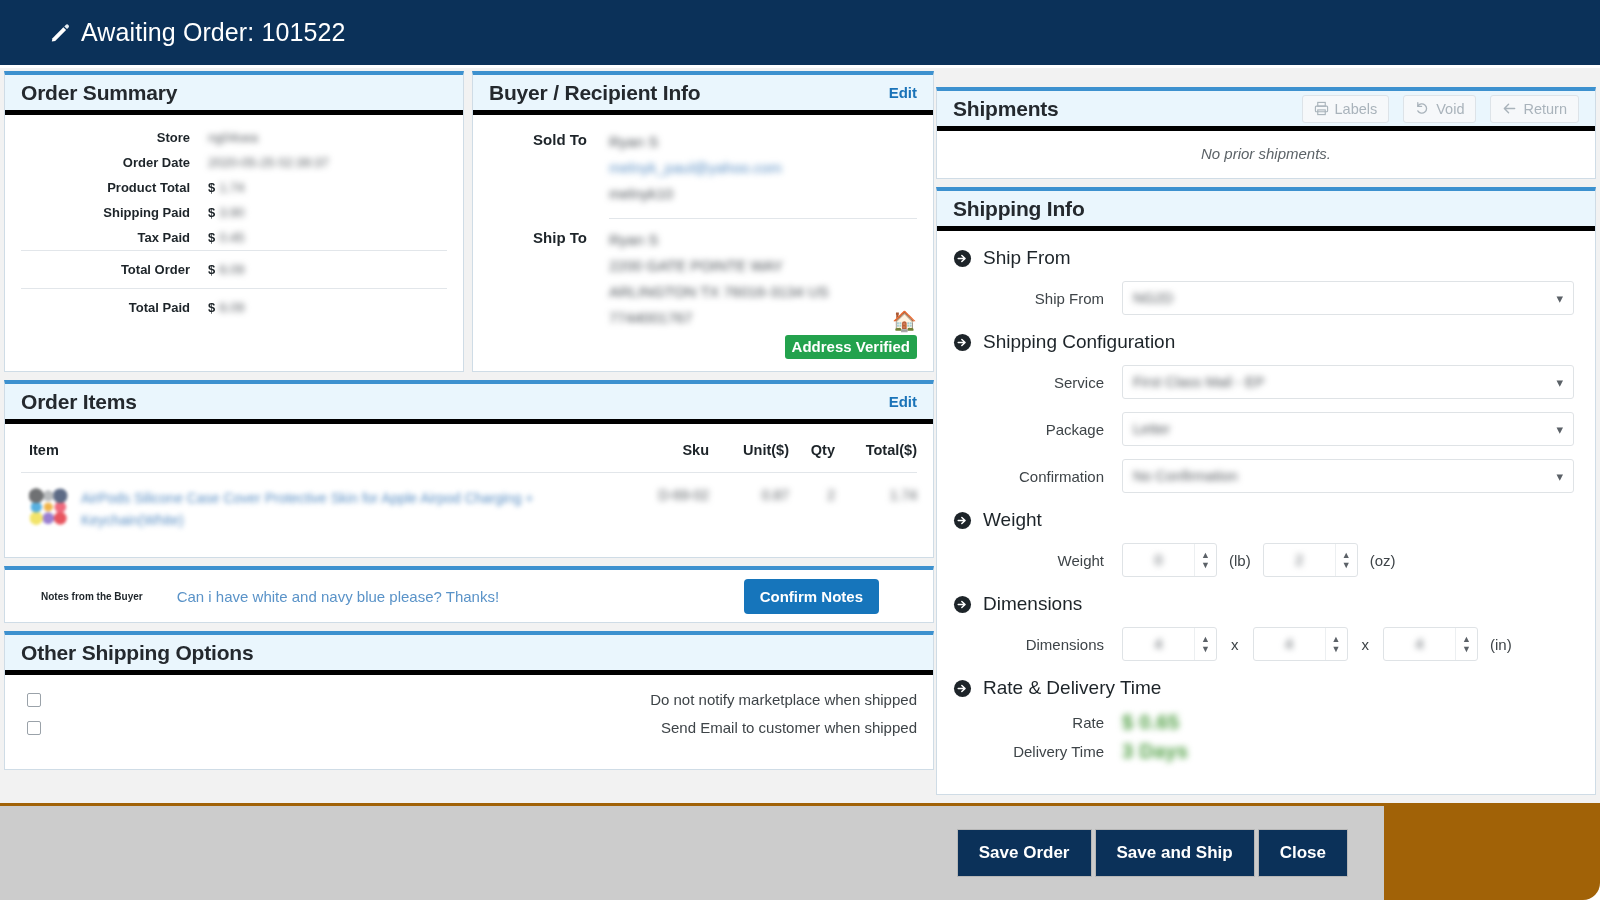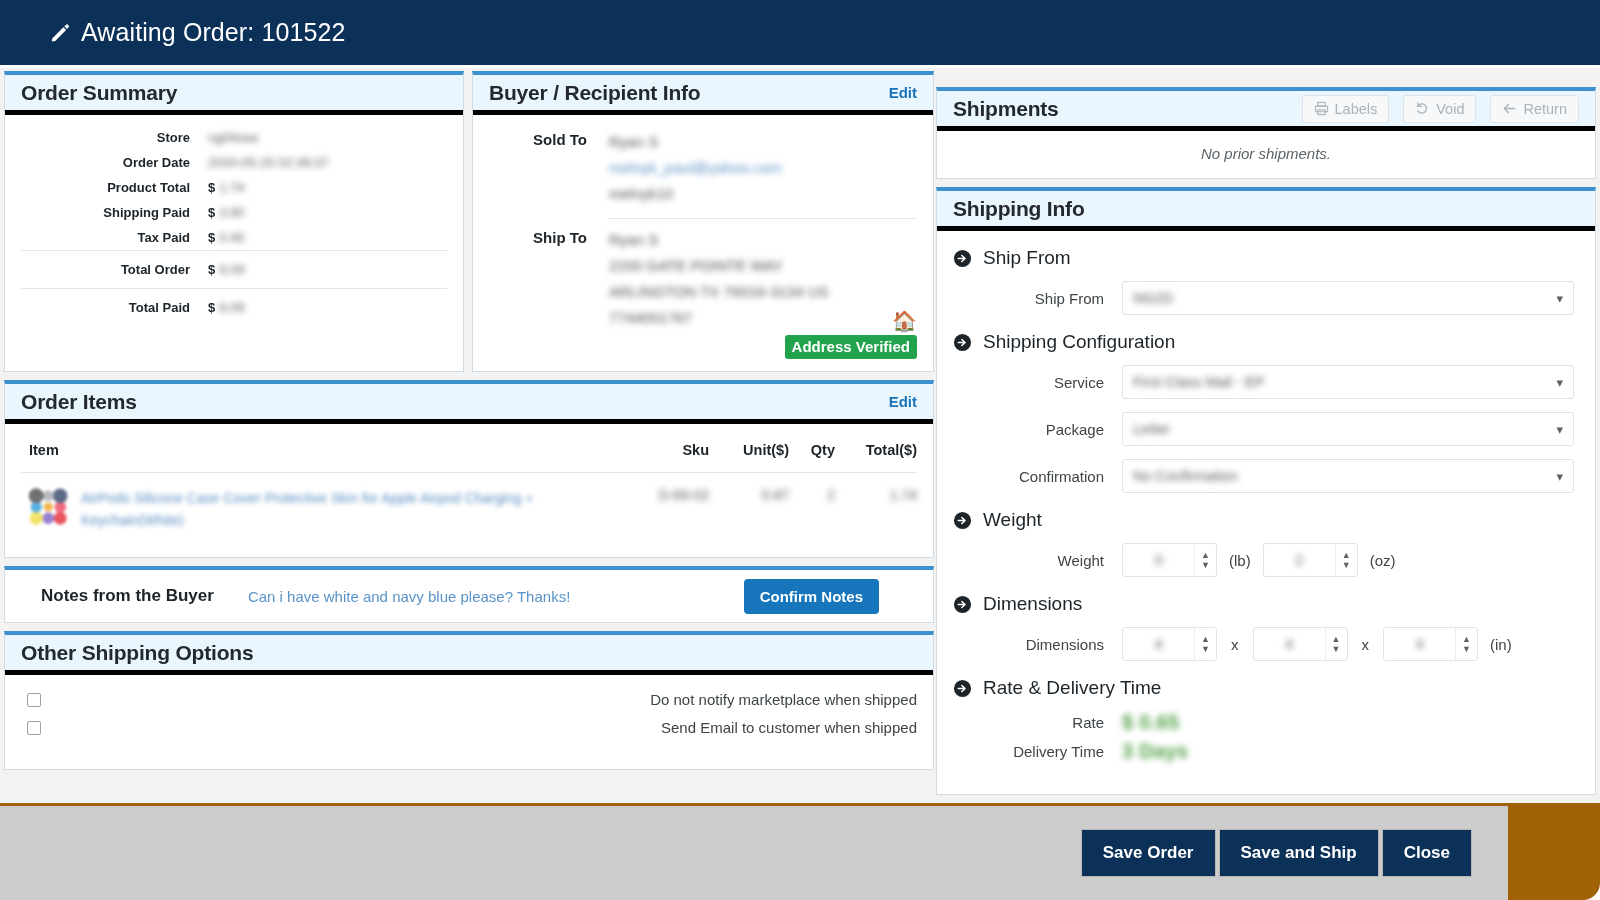--- a/index.html
+++ b/index.html
@@ -166,21 +166,21 @@
       #ffffff;
     filter: blur(1.6px);
   }
   .item-name { color: #5a8fc4; font-size: 14px; line-height: 22px; max-width: 530px; }
 
   
   .notes-row {
     display: flex; align-items: center;
     padding: 8px 0 8px 36px; min-height: 52px;
   }
-  .notes-label { font-weight: bold; font-size: 17px; color: #1d2429; white-space: nowrap; }
+  .notes-label { font-weight: bold; font-size: 10px; color: #1d2429; white-space: nowrap; }
   .notes-text { color: #5a93c8; font-size: 15px; margin-left: 34px; }
   .btn-confirm {
     margin-left: auto; margin-right: 54px;
     background: #1675bb; color: #ffffff;
     border: none; border-radius: 4px;
     font-size: 15px; font-weight: bold;
     padding: 9px 16px; cursor: pointer;
     font-family: "Liberation Sans", sans-serif;
   }
 
@@ -253,21 +253,21 @@
   .xsep { font-size: 15px; color: #3e4448; margin: 0 14px; }
 
   .rate-val {
     font-size: 20px; font-weight: bold; color: #4f9f43;
     letter-spacing: .3px;
   }
 
   
   .footer {
     position: absolute; left: 0; bottom: 0;
-    width: 1508px; height: 94px;
+    width: 1384px; height: 94px;
     background: #cccccc;
     display: flex; align-items: center;
     justify-content: flex-end;
     padding-right: 36px; gap: 3px;
   }
   .btn-nav {
     background: #0b3159; color: #ffffff;
     border: 1px solid #b7b7b7;
     font-size: 17px; font-weight: bold;
     padding: 13px 21px; cursor: pointer;

